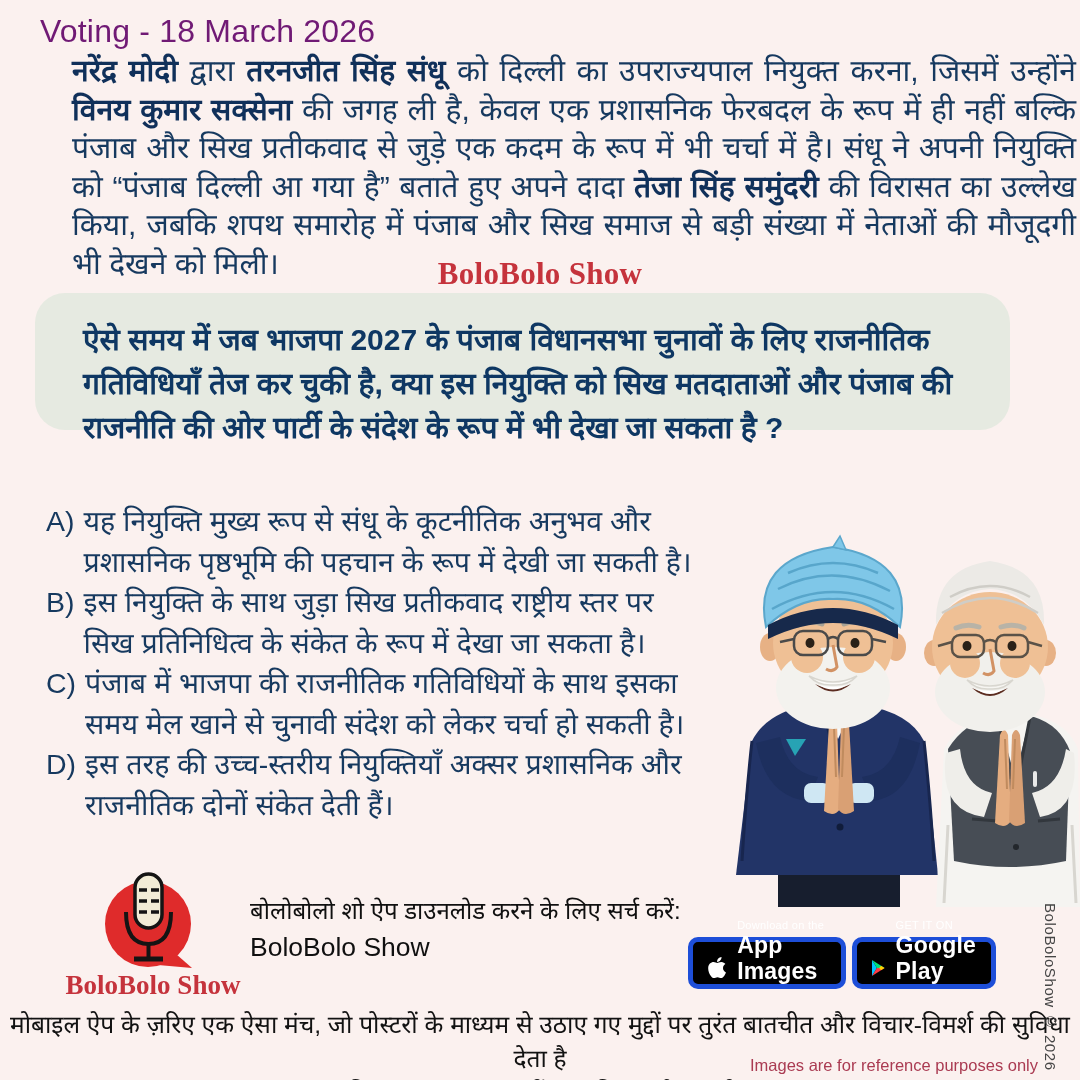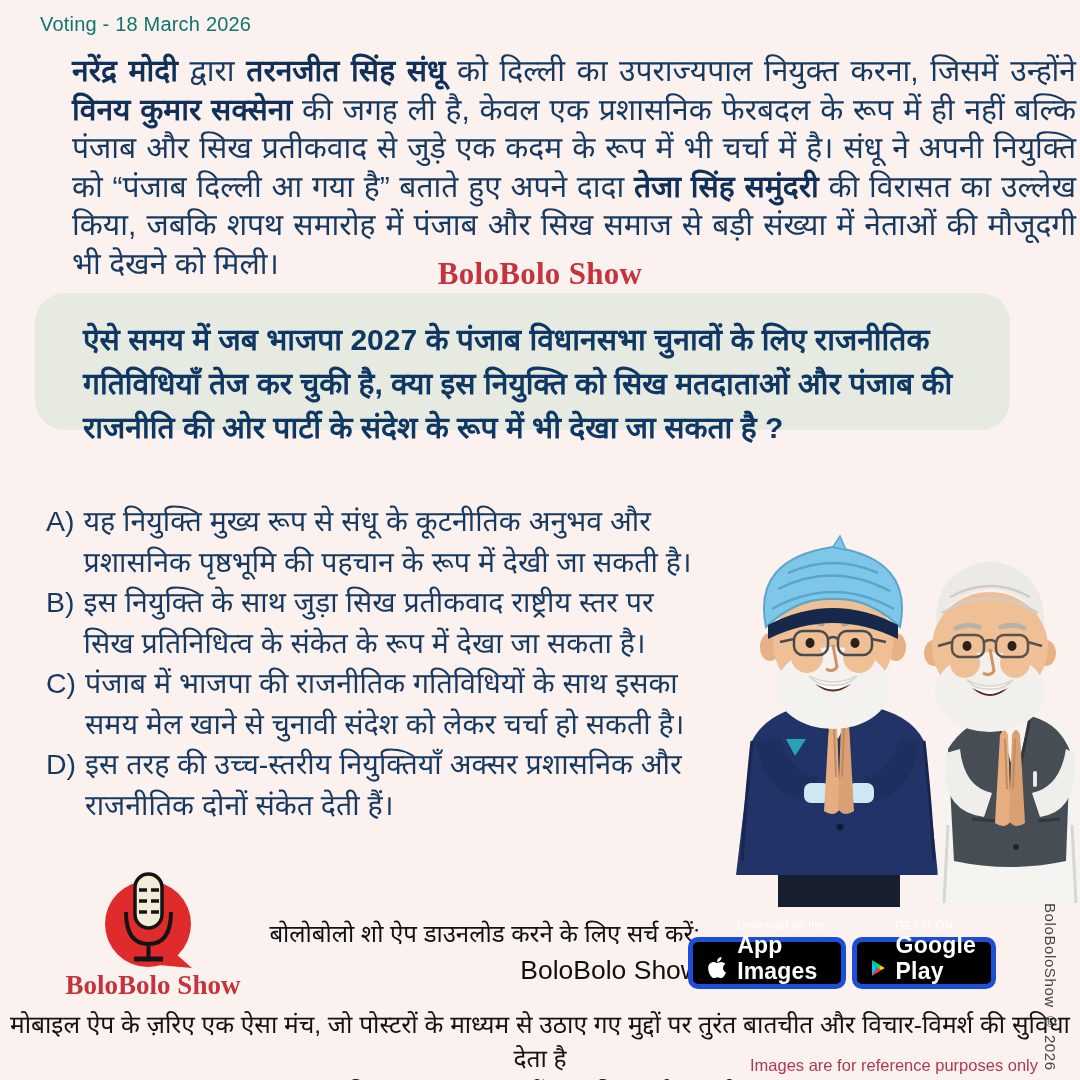--- a/index.html
+++ b/index.html
@@ -13,21 +13,21 @@
   }
   *{margin:0;padding:0;box-sizing:border-box;}
   html,body{background:#ddd;}
   body{font-family:"Liberation Sans",sans-serif;}
   .page{
     position:relative;width:1080px;height:1080px;overflow:hidden;
     background:var(--page-bg);margin:0 auto;
   }
   .date-label{
     position:absolute;left:40px;top:13px;
-    font-size:20px;color:#0f766e;letter-spacing:.2px;
+    font-size:32px;color:#701a75;letter-spacing:.2px;
   }
   .intro{
     position:absolute;left:52px;top:52px;width:1004px;
     font-size:30px;line-height:38.5px;color:var(--ink-blue);
     text-align:justify;
     margin-left:20px;
   }
   .intro b{font-weight:bold;color:#10305a;}
   .brand-heading{
     position:absolute;left:0;top:256px;width:100%;text-align:center;
@@ -53,21 +53,21 @@
   .option .opt-text{flex:1 1 auto;}
   .figures{position:absolute;left:686px;top:525px;width:394px;height:382px;}
   
   .logo{position:absolute;left:88px;top:868px;width:124px;height:102px;}
   .logo-wordmark{
     position:absolute;left:48px;top:970px;width:210px;text-align:center;
     font-family:"Liberation Serif",serif;font-weight:bold;
     font-size:27px;color:var(--accent-red);
   }
   .download-block{
-    position:absolute;left:250px;top:919px;width:450px;text-align:right;color:#101010;
+    position:absolute;left:250px;top:896px;width:450px;text-align:left;color:#101010;
   }
   .download-line1{font-size:24px;line-height:30px;}
   .download-line2{font-size:26.5px;line-height:32px;margin-top:5px;}
   .store-badge{
     position:absolute;top:937px;height:52px;display:flex;align-items:flex-end;
     background:#000;border-radius:10px;padding:0 15px;gap:11px;color:#fff;
     border:5px solid #1d4ed8;
   }
   .badge-appstore{left:688px;width:158px;}
   .badge-gplay{left:852px;width:144px;}

